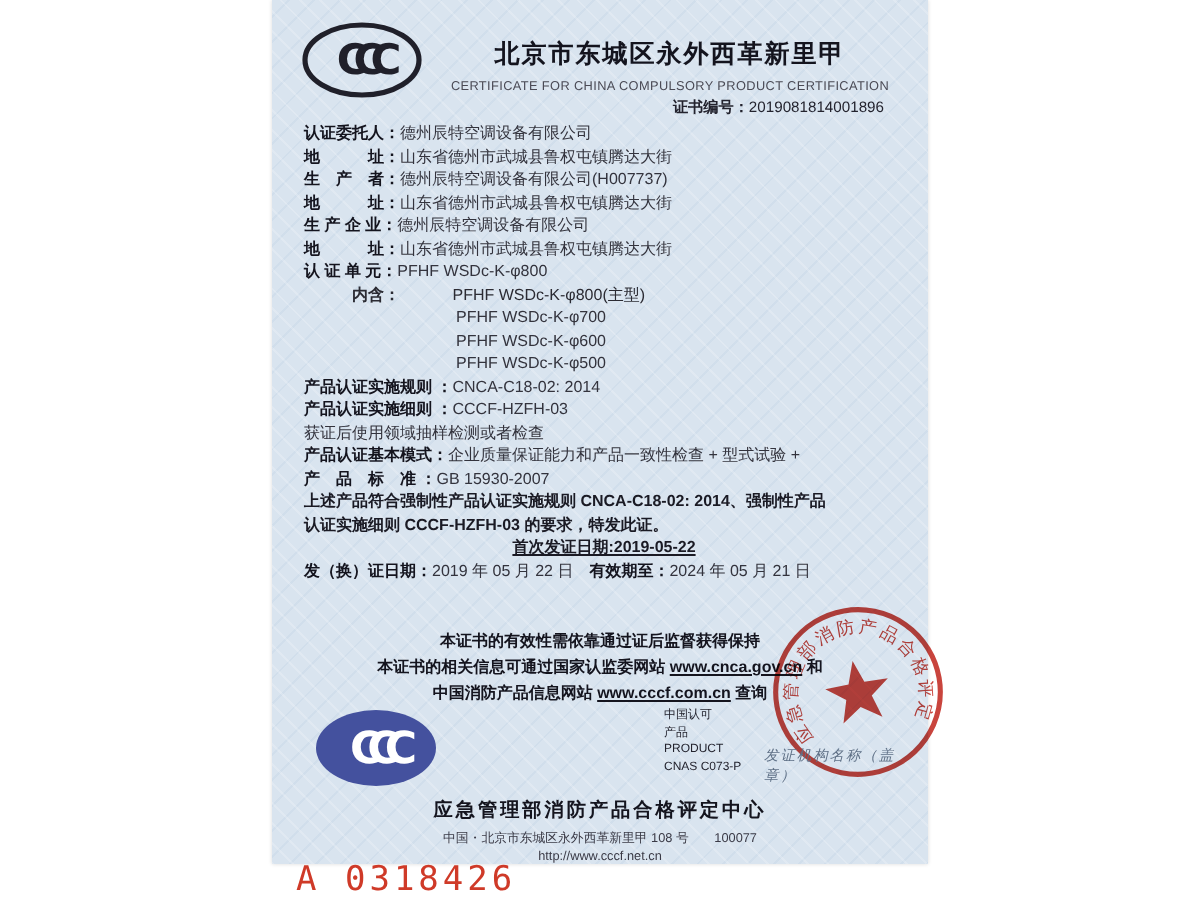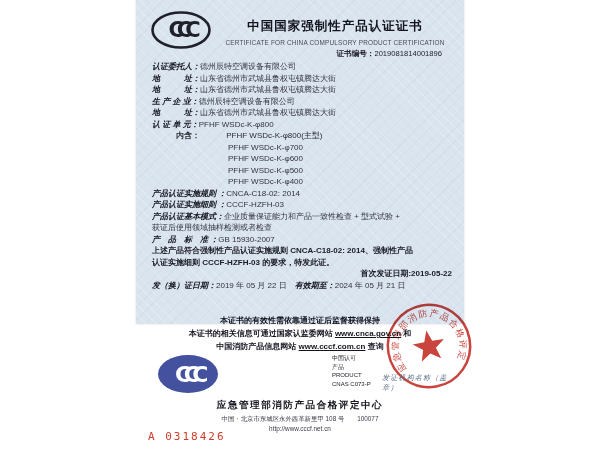--- a/index.html
+++ b/index.html
@@ -5,104 +5,104 @@
   * { margin:0; padding:0; box-sizing:border-box; }
   html,body { width:600px; height:450px; }
   body {
     background:#ffffff;
     font-family:"Liberation Sans","DejaVu Sans",sans-serif;
     position:relative; overflow:hidden;
     -webkit-font-smoothing:antialiased;
   }
   .page { position:absolute; inset:0; }
   .cert {
-    position:absolute; left:136px; top:0; width:328px; height:324px;
+    position:absolute; left:136px; top:0; width:328px; height:432px;
     background-color:#d9e4ef;
     background-image:
       repeating-linear-gradient(45deg, rgba(255,255,255,0.20) 0 1px, transparent 1px 7px),
       repeating-linear-gradient(-45deg, rgba(150,180,210,0.12) 0 1px, transparent 1px 9px);
     box-shadow:0 0 2px rgba(0,0,0,0.15);
     color:#2b2b33;
   }
   .header { position:absolute; top:10px; left:14px; right:10px; display:flex; align-items:center; }
   .hdr-logo { flex:0 0 64px; }
   .hdr-text { flex:1; text-align:center; padding-left:2px; }
   .title { font-size:12.5px; font-weight:bold; letter-spacing:1px; color:#14141e; }
   .subtitle { font-size:6.4px; color:#4a4a55; margin-top:4px; letter-spacing:0.2px; }
   .cert-no { position:absolute; top:49px; right:22px; font-size:7.6px; color:#23232e; }
   .cert-no .lbl { font-weight:bold;margin-left:48px; }
   .body { position:absolute; top:61px; left:16px; right:12px; font-size:8px; line-height:11.5px; }
-  .row .lbl { font-weight:bold; color:#14141e;font-style:italic; }
+  .row .lbl { font-weight:bold; color:#14141e; }
   .row .val { color:#33333d; }
   .inc-row .lbl { font-weight:bold; display:inline-block; width:72px; text-align:center; }
   .model-line { padding-left:76px; color:#33333d; }
   .stmt { font-weight:bold; color:#1a1a24; }
-  .center-line { text-align:right; font-weight:bold; color:#1a1a24; }
+  .center-line { text-align:center; font-weight:bold; color:#1a1a24;text-decoration:underline; }
   .validity { position:absolute; top:314px; left:0; right:0; text-align:center;
               font-size:8px; font-weight:bold; line-height:13px; color:#14141e; }
   .validity .link { text-decoration:underline; }
   .logos { position:absolute; top:350px; left:14px; right:10px; height:52px; }
   .ccc-solid { position:absolute; left:6px; top:3px; }
   .cnas { position:absolute; left:86px; top:3px; }
   .cnas-caption { position:absolute; left:182px; top:4px; font-size:6px; line-height:8.5px; color:#23232e; }
   .seal { position:absolute; left:230px; top:-53px; width:98px; height:98px;
           mix-blend-mode:multiply; opacity:0.92; transform:rotate(-10deg); }
   .seal-caption { position:absolute; left:232px; top:23px; font-size:7.2px; font-style:italic;
                   color:#5f7086; letter-spacing:1px; }
   .footer { position:absolute; top:399px; left:0; right:0; text-align:center; }
   .footer .org { font-size:9.6px; font-weight:bold; letter-spacing:1.5px; color:#14141e; }
   .footer .addr { font-size:6.4px; color:#3a3a46; margin-top:3px; }
   .footer .url { font-size:6.4px; color:#3a3a46; margin-top:1px; }
   .serial { position:absolute; left:148px; top:430px; color:#cf3a28;
-            font-family:"DejaVu Sans Mono",monospace; font-size:11px; letter-spacing:2px; }
+            font-family:"DejaVu Sans Mono",monospace; font-size:17px; letter-spacing:2px; }
 </style>
 </head>
 <body>
 
 <div class="page">
   <div class="cert">
 
     <div class="header">
       <div class="hdr-logo">
         <svg width="62" height="40" viewBox="0 0 62 40">
           <ellipse cx="31" cy="20" rx="28.5" ry="17.5" fill="none" stroke="#20202a" stroke-width="2.6"></ellipse>
           <text x="31" y="27" text-anchor="middle" font-size="21" font-weight="bold" letter-spacing="-7" fill="#20202a" font-family="'DejaVu Sans',sans-serif">CCC</text>
         </svg>
       </div>
       <div class="hdr-text">
-        <div class="title">中国国家强制性产品认证证书</div>
+        <div class="title">北京市东城区永外西革新里甲</div>
         <div class="subtitle">CERTIFICATE FOR CHINA COMPULSORY PRODUCT CERTIFICATION</div>
       </div>
     </div>
 
     <div class="cert-no">
       <span class="lbl">证书编号：</span><span class="num">2019081814001896</span>
     </div>
 
     <div class="body">
       <div class="row"><span class="lbl">认证委托人：</span><span class="val">德州辰特空调设备有限公司</span></div>
       <div class="row"><span class="lbl">地　　　址：</span><span class="val">山东省德州市武城县鲁权屯镇腾达大街</span></div>
+      <div class="row"><span class="lbl">生　产　者：</span><span class="val">德州辰特空调设备有限公司(H007737)</span></div>
       <div class="row"><span class="lbl">地　　　址：</span><span class="val">山东省德州市武城县鲁权屯镇腾达大街</span></div>
       <div class="row"><span class="lbl">生 产 企 业：</span><span class="val">德州辰特空调设备有限公司</span></div>
       <div class="row"><span class="lbl">地　　　址：</span><span class="val">山东省德州市武城县鲁权屯镇腾达大街</span></div>
       <div class="row"><span class="lbl">认 证 单 元：</span><span class="val">PFHF WSDc-K-φ800</span></div>
 
       <div class="inc-row">
         <span class="lbl">内含：</span>
         <span class="val">PFHF WSDc-K-φ800(主型)</span>
       </div>
       <div class="model-line">PFHF WSDc-K-φ700</div>
       <div class="model-line">PFHF WSDc-K-φ600</div>
       <div class="model-line">PFHF WSDc-K-φ500</div>
-      <div class="model-line">PFHF WSDc-K-φ400</div>
 
       <div class="row"><span class="lbl">产品认证实施规则 ：</span><span class="val">CNCA-C18-02: 2014</span></div>
       <div class="row"><span class="lbl">产品认证实施细则 ：</span><span class="val">CCCF-HZFH-03</span></div>
+      <div class="row"><span class="val">获证后使用领域抽样检测或者检查</span></div>
       <div class="row"><span class="lbl">产品认证基本模式：</span><span class="val">企业质量保证能力和产品一致性检查 + 型式试验 +</span></div>
-      <div class="row"><span class="val">获证后使用领域抽样检测或者检查</span></div>
       <div class="row"><span class="lbl">产　品　标　准 ：</span><span class="val">GB 15930-2007</span></div>
 
       <div class="stmt">上述产品符合强制性产品认证实施规则 CNCA-C18-02: 2014、强制性产品</div>
       <div class="stmt">认证实施细则 CCCF-HZFH-03 的要求，特发此证。</div>
 
       <div class="center-line">首次发证日期:2019-05-22</div>
       <div class="row">
         <span class="lbl">发（换）证日期：</span><span class="val">2019 年 05 月 22 日</span><span class="lbl">　有效期至：</span><span class="val">2024 年 05 月 21 日</span>
       </div>
     </div>

